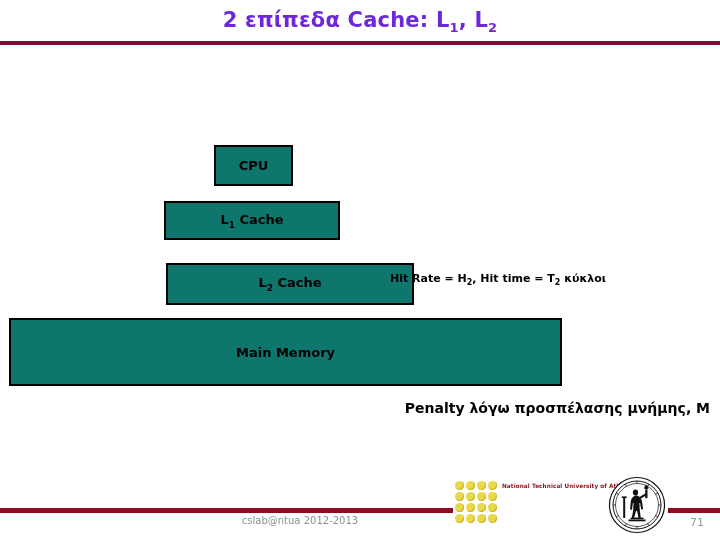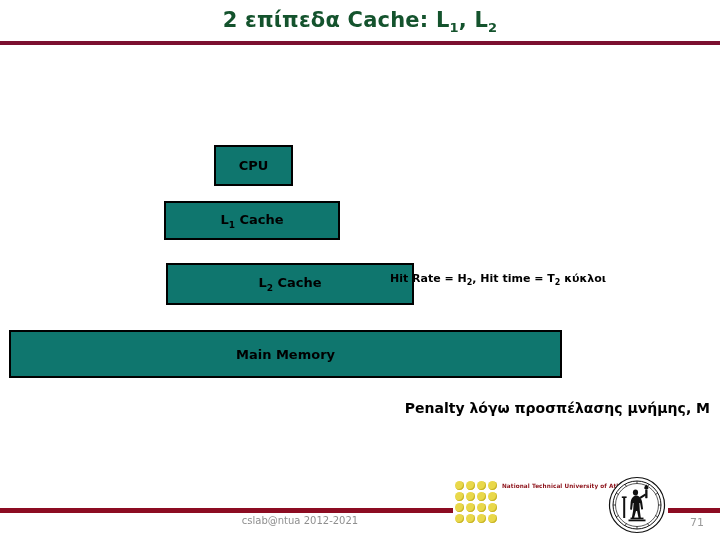--- a/index.html
+++ b/index.html
@@ -19,21 +19,21 @@
   
   #slide-title {
     position: absolute;
     left: 0;
     top: 8px;
     width: 720px;
     text-align: center;
     font-size: 21px;
     font-weight: bold;
     letter-spacing: 0.2px;
-    color: #14532d;
+    color: #6d28d9;
     white-space: nowrap;
   }
   #slide-title .sub {
     font-size: 13px;
     vertical-align: sub;
     font-weight: bold;
   }
   #title-rule {
     position: absolute;
     left: 0;
@@ -58,21 +58,21 @@
     white-space: nowrap;
   }
   .box .sub {
     font-size: 9px;
     vertical-align: sub;
   }
 
   #box-cpu   { left: 214px; top: 145px; width: 79px;  height: 41px; }
   #box-l1    { left: 164px; top: 201px; width: 176px; height: 39px; }
   #box-l2    { left: 124px; top: 263px; width: 248px; height: 42px; margin-left: 42px; }
-  #box-mem   { left: 9px;   top: 330px; width: 553px; height: 48px; }
+  #box-mem   { left: 9px;   top: 318px; width: 553px; height: 68px; }
 
   
   .annotation {
     position: absolute;
     font-weight: bold;
     font-size: 11px;
     color: #000000;
     text-align: center;
     line-height: 1.35;
     white-space: nowrap;
@@ -220,21 +220,21 @@
 </div>
 
 <div class="annotation" id="annot-l2">
   <div><span>Hit Rate = H</span><span class="sub">2</span><span>,   Hit time = T</span><span class="sub">2</span><span> κύκλοι</span></div>
 </div>
 
 <div id="penalty-text">Penalty λόγω προσπέλασης μνήμης, M</div>
 
 <div id="footer-rule-left"></div>
 <div id="footer-rule-right"></div>
-<div id="footer-credit">cslab@ntua 2012-2021</div>
+<div id="footer-credit">cslab@ntua 2012-2013</div>
 <div id="page-number">71</div>
 
 <div id="cslab-logo">
   <div id="logo-dots">
     <i></i>
       <i></i>
       <i></i>
       <i></i>
     <i></i>
       <i></i>

